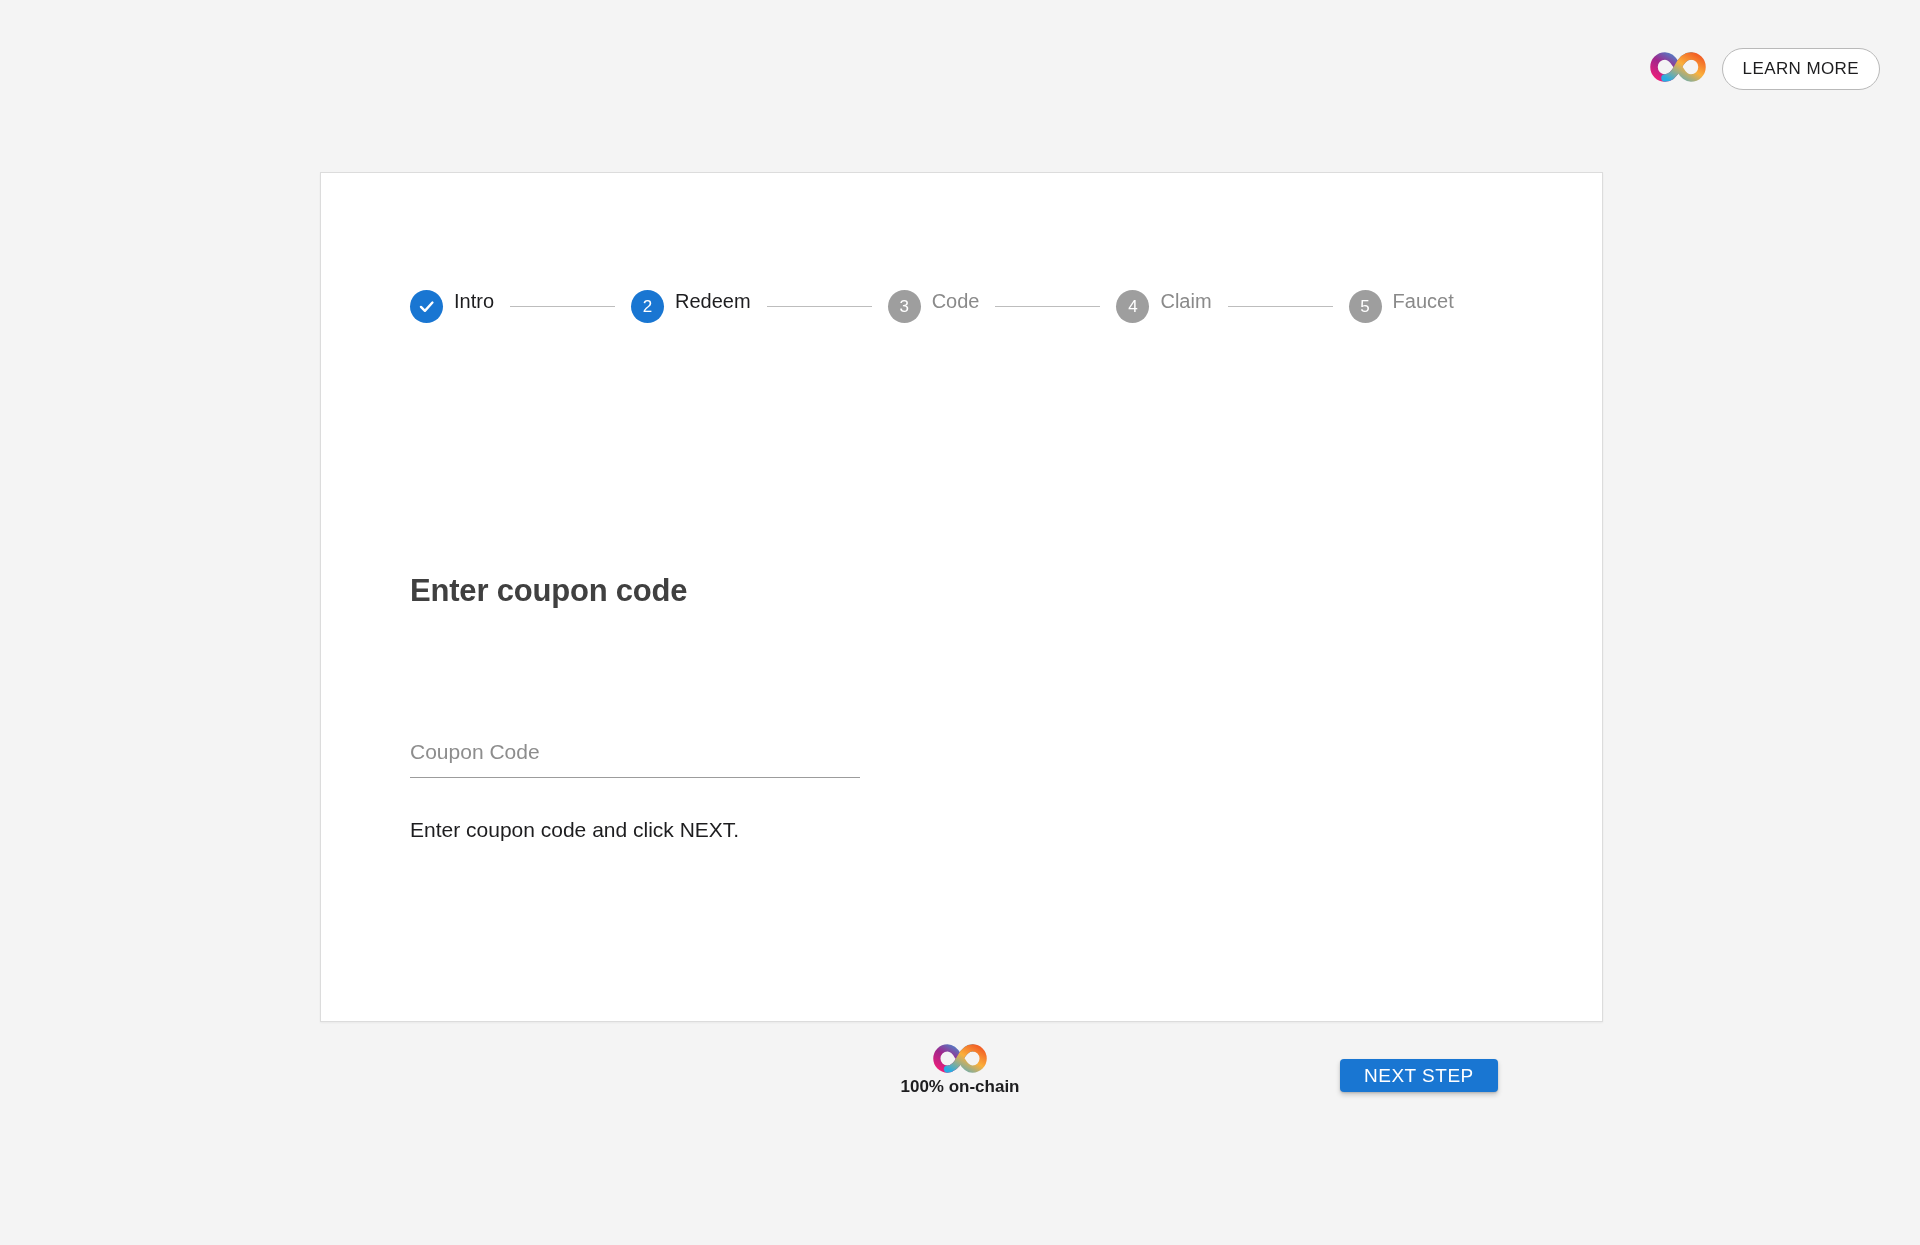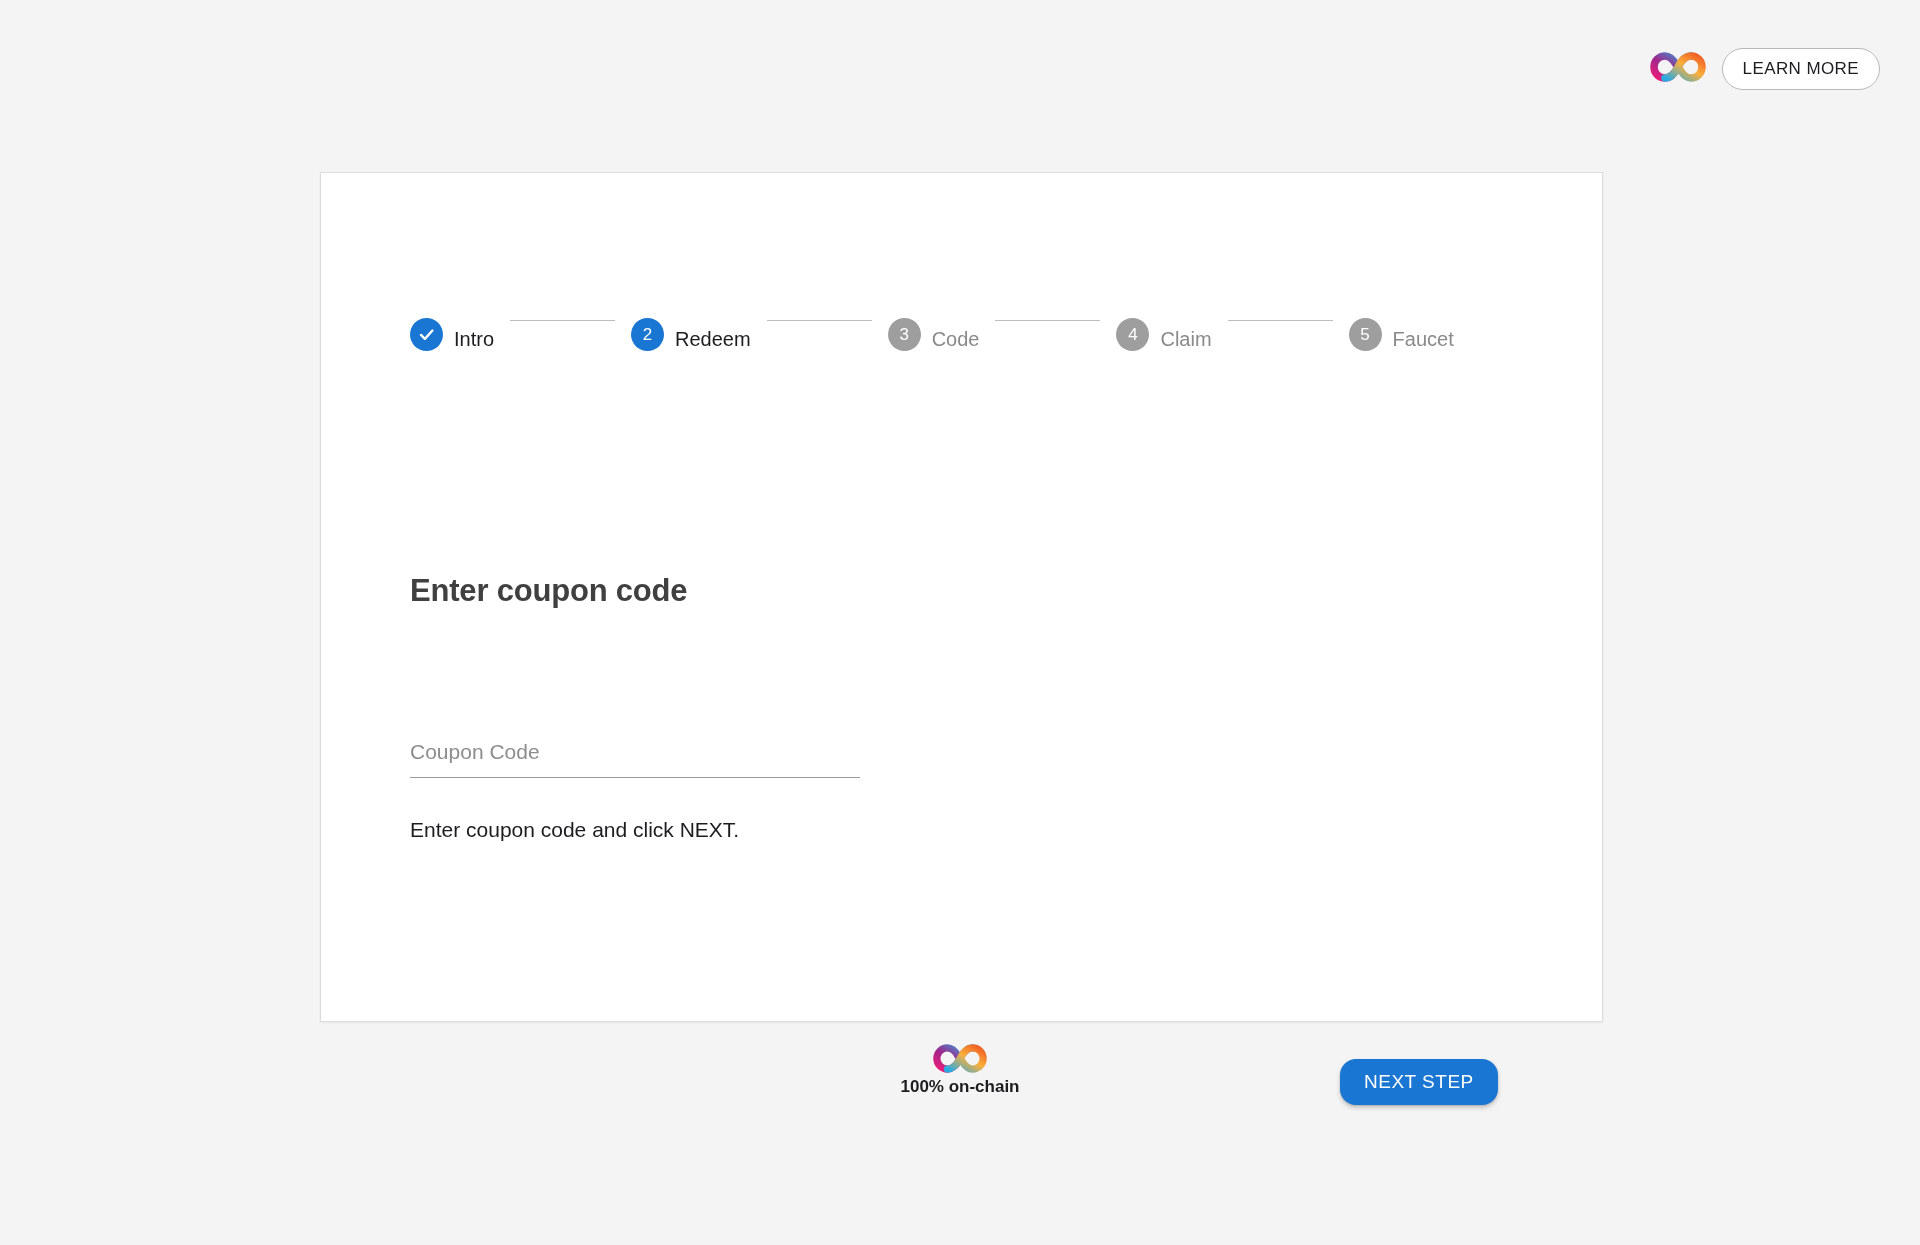--- a/index.html
+++ b/index.html
@@ -81,24 +81,23 @@
   
   .stepper {
     position: absolute;
     left: 89px;
     top: 117px;
     display: flex;
     align-items: center;
   }
   .step {
     display: flex;
-    align-items: flex-end;
+    align-items: flex-start;
     gap: 11px;
     cursor: pointer;
-    margin-top: 28px;
   }
   .step-badge {
     width: 33px;
     height: 33px;
     border-radius: 50%;
     display: flex;
     align-items: center;
     justify-content: center;
     color: #ffffff;
     font-size: 17px;
@@ -158,26 +157,26 @@
     top: 645px;
     font-size: 21px;
     color: #1d1d1f;
   }
 
   
   .next-step-btn {
     position: absolute;
     left: 1019px;
     top: 886px;
-    height: 46px;
+    height: 33px;
     padding: 0 24px;
     background: #1976d2;
     color: #ffffff;
     border: none;
-    border-radius: 16px;
+    border-radius: 4px;
     font-size: 19px;
     letter-spacing: 0.5px;
     cursor: pointer;
     box-shadow: 0 3px 5px rgba(0,0,0,0.18), 0 1px 2px rgba(0,0,0,0.14);
     font-family: "Liberation Sans", sans-serif;
   }
 
   
   .footer {
     position: absolute;

